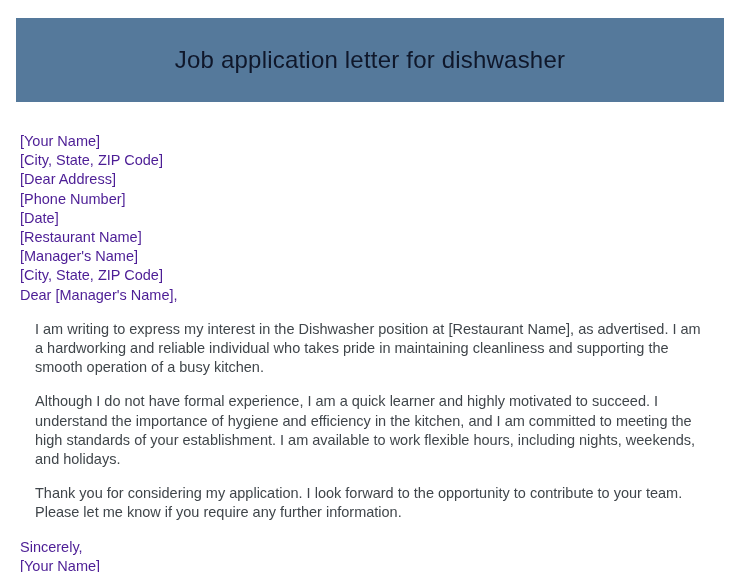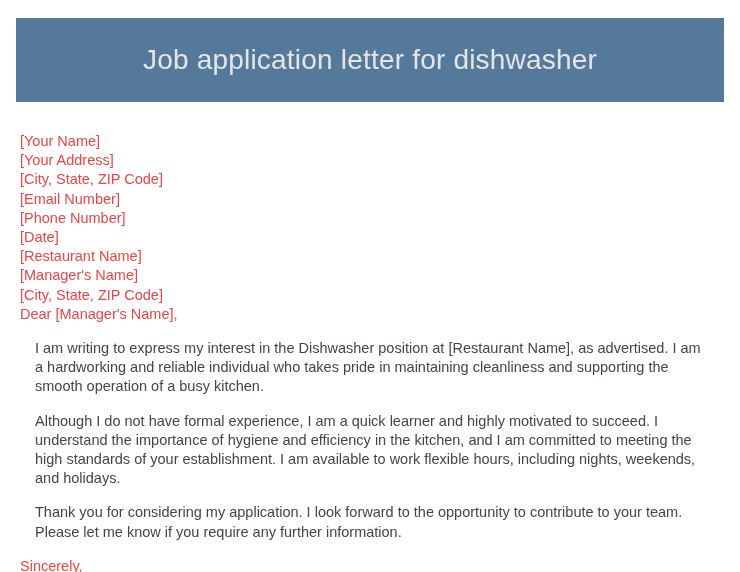--- a/index.html
+++ b/index.html
@@ -25,37 +25,37 @@
     left: 16px;
     top: 18px;
     width: 708px;
     height: 84px;
     background: #55799b;
     display: flex;
     align-items: center;
     justify-content: center;
   }
   .header-title {
-    color: #e5e5e5;
-    font-size: 28px;
+    color: #0f172a;
+    font-size: 24px;
     font-weight: normal;
     letter-spacing: 0.2px;
     text-align: center;
     line-height: 1.2;
   }
   .letter-body {
     position: absolute;
     left: 20px;
     top: 132px;
     width: 704px;
   }
   .letter-line {
     font-size: 14.5px;
     line-height: 19.2px;
-    color: #ef4444;
+    color: #4c1d95;
     white-space: pre-wrap;
   }
   .para {
     font-size: 14.5px;
     line-height: 19.2px;
     color: #40464b;
     margin: 15px;
   }
 </style>
 </head>
@@ -64,23 +64,22 @@
 <div class="page">
 
   <div class="header-banner">
     <div class="header-title">Job application letter for dishwasher</div>
   </div>
 
   <div class="letter-body">
 
     <div>
       <div class="letter-line">[Your Name]</div>
-      <div class="letter-line">[Your Address]</div>
       <div class="letter-line">[City, State, ZIP Code]</div>
-      <div class="letter-line">[Email Number]</div>
+      <div class="letter-line">[Dear Address]</div>
       <div class="letter-line">[Phone Number]</div>
       <div class="letter-line">[Date]</div>
     </div>
 
     <div>
       <div class="letter-line">[Restaurant Name]</div>
       <div class="letter-line">[Manager's Name]</div>
       <div class="letter-line">[City, State, ZIP Code]</div>
     </div>
 

